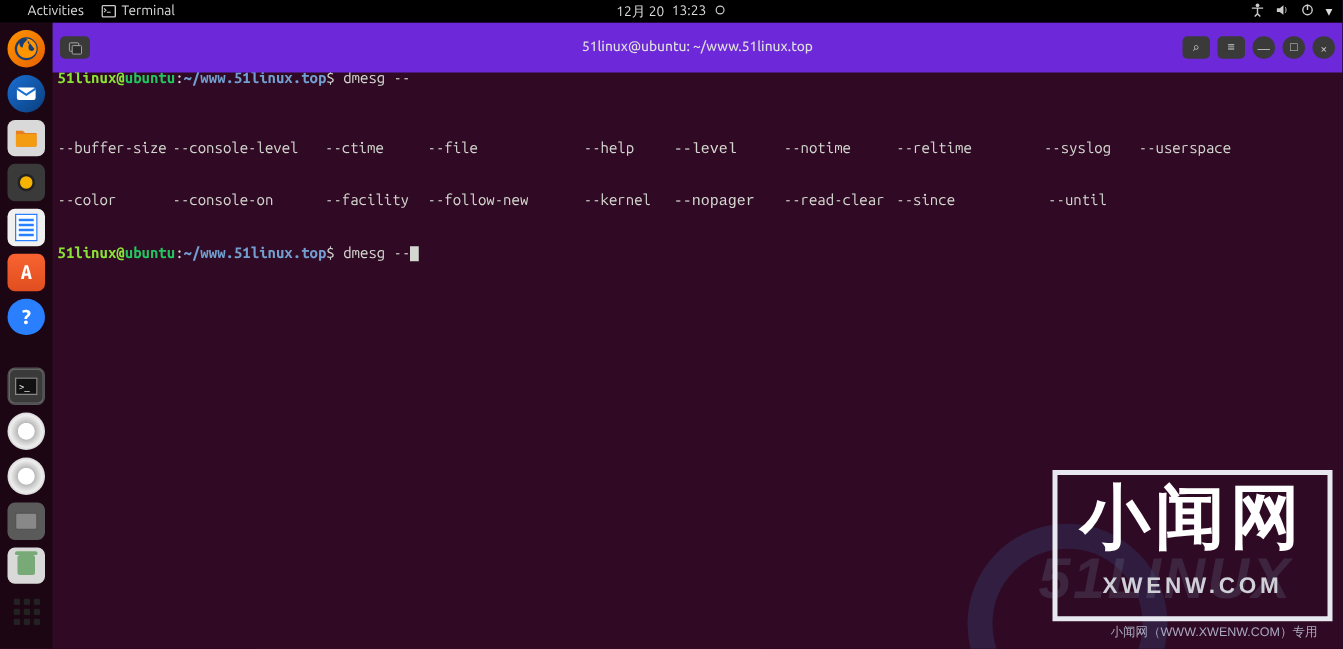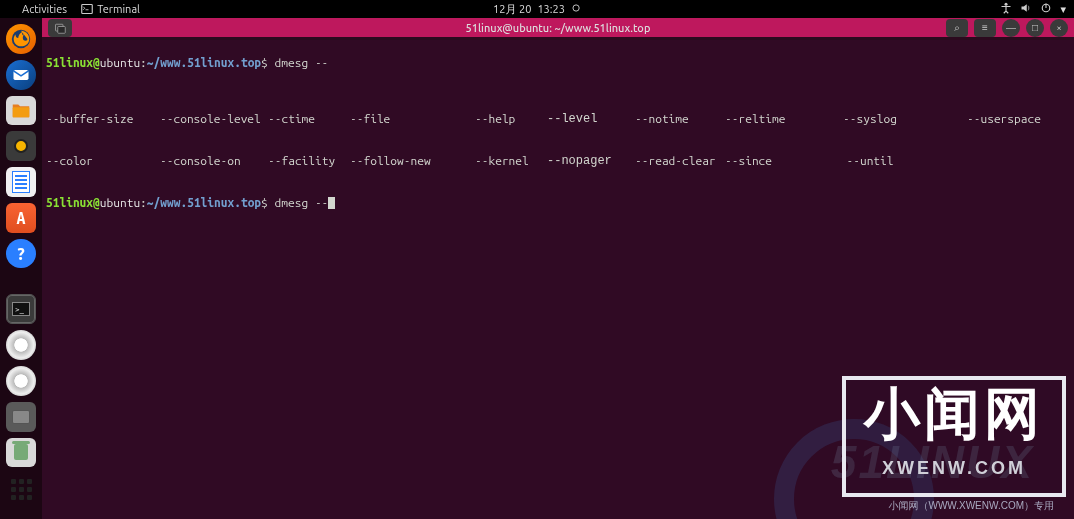--- a/index.html
+++ b/index.html
@@ -67,22 +67,22 @@
 .dicon.disk    { background: #5a5a5a;}
 .dicon.disk .inner{ width:18px;height:14px;background:#888;border:1px solid #555;border-radius:2px;}
 .dicon.trash   { background: #d9d9d9;}
 .dicon.trash .inner{width:14px;height:16px;background:#7a7;border-radius:2px;position:relative;}
 .dicon.trash .inner::before{content:"";position:absolute;top:-3px;left:-2px;right:-2px;height:3px;background:#7a7;border-radius:2px;}
 .dicon.apps    { display:grid; grid-template-columns:repeat(3,5px); grid-template-rows:repeat(3,5px); gap:3px;}
 .dicon.apps span{width:5px;height:5px;background:#222;border-radius:1px;}
 .titlebar {
   position: absolute;
   top: 18px; left: 42px; right: 0;
-  height: 19px;
-  background: #be185d;
+  height: 40px;
+  background: #6d28d9;
   display: flex;
   align-items: center;
   color: #ccc;
   font-family: "Ubuntu", sans-serif;
   font-size: 11px;
   z-index: 8;
 }
 .titlebar .tab-btn {
   margin-left: 6px;
   width: 24px; height: 18px;
@@ -112,39 +112,39 @@
   top: 40px; left: 42px; right: 0; bottom: 0;
   background: #300a24;
   color: #d3d7cf;
   font-family: "Ubuntu Mono","DejaVu Sans Mono",monospace;
   font-size: 12px;
   line-height: 14px;
   padding: 2px 4px;
   white-space: pre;
 }
 .terminal .user { color: #8ae234; font-weight:bold;}
-.terminal .host { color: #e5e5e5; font-weight:normal;}
+.terminal .host { color: #22c55e; font-weight:bold;}
 .terminal .at   { color: #8ae234; font-weight:bold;}
 .terminal .colon{ color: #d3d7cf;}
 .terminal .path { color: #729fcf; font-weight:bold;}
 .terminal .dollar{ color: #d3d7cf;}
 .terminal .cmd  { color: #d3d7cf;}
 .completion-table{ display:block; }
 .completion-table .row{ display:flex;}
 .completion-table .cell{ width: 90px; }
 .completion-table .cell.c0{ width:92px;}
-.completion-table .cell.c1{ width:108px;margin-left:22px;}
-.completion-table .cell.c2{ width:82px;}
+.completion-table .cell.c1{ width:108px;}
+.completion-table .cell.c2{ width:82px;margin-left:14px;}
 .completion-table .cell.c3{ width:82px;}
 .completion-table .cell.c4{ width:72px;margin-left:43px;}
 .completion-table .cell.c5{ width:88px;font-family:Liberation Mono, monospace;}
 .completion-table .cell.c6{ width:90px;}
 .completion-table .cell.c7{ width:96px;}
 .completion-table .cell.c8{ width:98px;text-align:center;}
-.completion-table .cell.c9{ width:90px;margin-left:48px;}
+.completion-table .cell.c9{ width:90px;}
 .cursor{ display:inline-block; width:7px; height:12px; background:#d3d7cf; vertical-align:text-bottom;}
 .watermark{
   position:absolute;
   right:8px; bottom:22px;
   border:4px solid #e8e8f0;
   padding:6px 18px 14px 18px;
   display:flex; flex-direction:column; align-items:center;
   z-index:20;
   background: rgba(40,20,50,0.1);
 }

